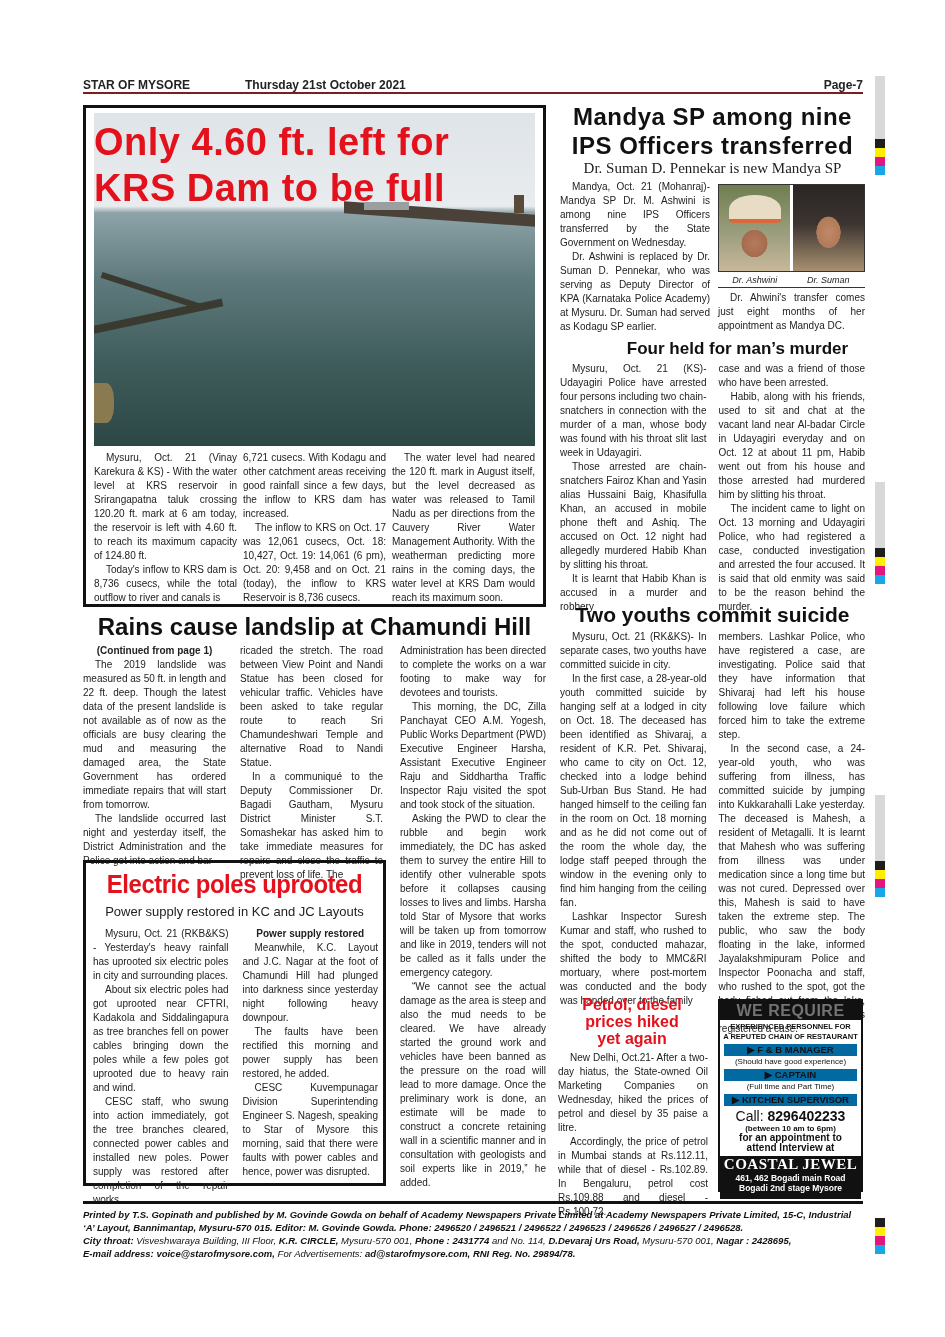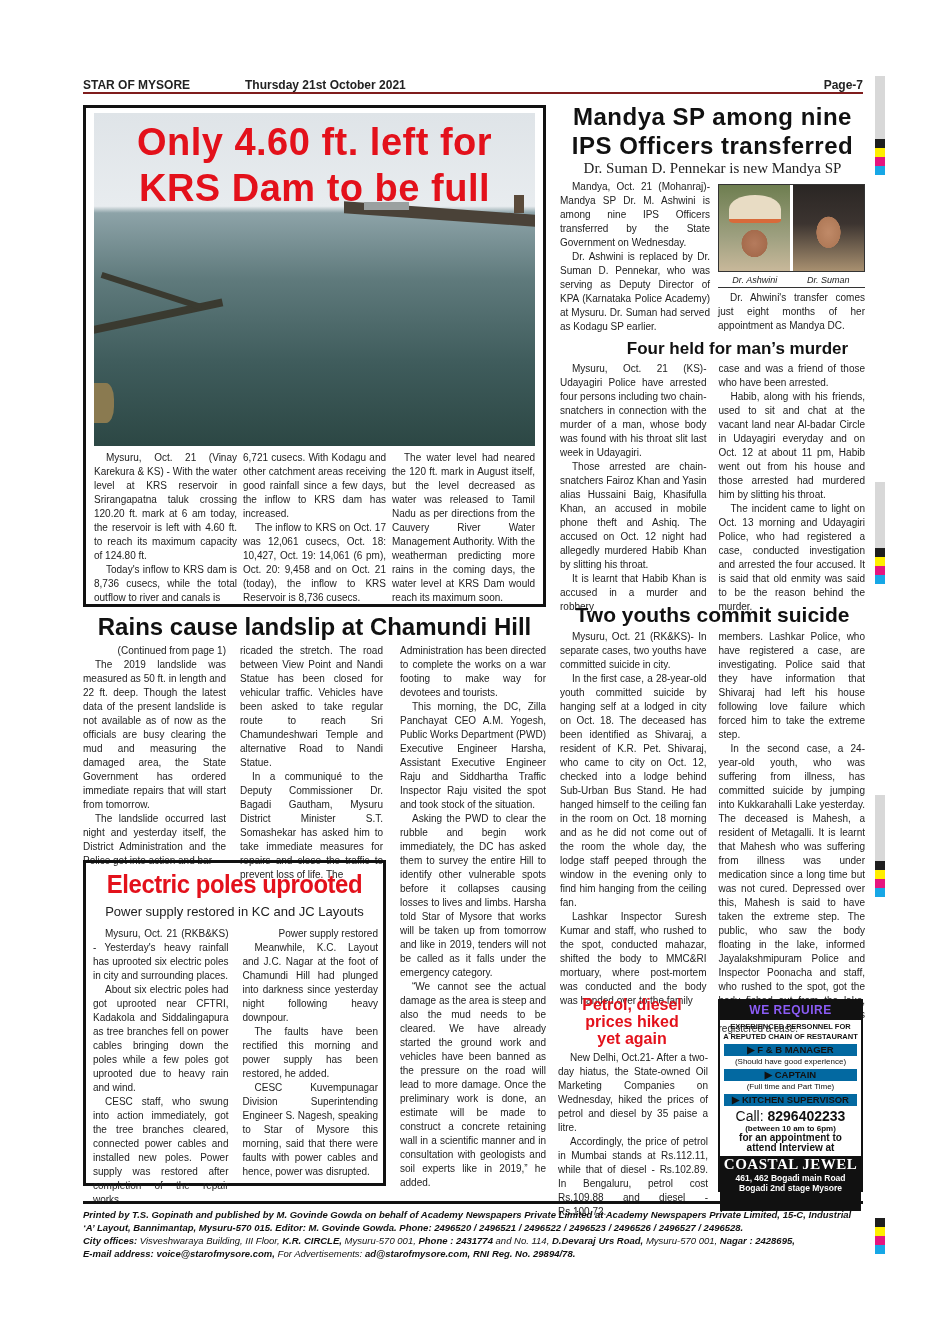--- a/index.html
+++ b/index.html
@@ -12,54 +12,54 @@
 .hdr .pg{position:absolute;right:0;top:2px}
 .krs-box{left:83px;top:105px;width:463px;height:502px;border:3px solid #111}
 .krs-photo{position:absolute;left:8px;top:5px;width:441px;height:333px;overflow:hidden;
  background:linear-gradient(#dfe4e8 0%,#e8ecef 28%,#8da3a8 30%,#5f7a7c 50%,#3f5c5c 75%,#2c4744 100%)}
 .krs-photo .dam{position:absolute;left:250px;top:95px;width:191px;height:12px;background:#4a4238;transform:skewY(4deg)}
 .krs-photo .tower{position:absolute;left:420px;top:82px;width:10px;height:18px;background:#5a4a3a}
 .krs-photo .bld{position:absolute;left:270px;top:89px;width:45px;height:8px;background:#9aa0a0}
 .krs-photo .wall{position:absolute;left:-10px;top:200px;width:140px;height:8px;background:#3a3a30;transform:rotate(-12deg)}
 .krs-photo .wall2{position:absolute;left:5px;top:175px;width:105px;height:6px;background:#3a3a30;transform:rotate(18deg)}
 .krs-photo .rock{position:absolute;left:0;top:270px;width:20px;height:40px;background:#8a7a50;border-radius:0 40% 40% 0}
-.krs-title{position:absolute;left:0;top:6px;width:100%;text-align:center;color:#e3111b;font-weight:bold;font-size:38px;line-height:46px;letter-spacing:0.5px}
+.krs-title{position:absolute;left:0;top:6px;width:100%;color:#e3111b;font-weight:bold;font-size:38px;line-height:46px;letter-spacing:0.5px}
 .cols{position:absolute;display:flex;gap:12px}
 .col{flex:1;font-size:10px;line-height:14px;text-align:justify;color:#222}
 .col p{text-indent:12px}
 .col p.ni{text-indent:0}
-.col .ctr{text-align:right;font-weight:normal;text-indent:0}
+.col .ctr{text-align:center;font-weight:bold;text-indent:0}
 .h-black{font-weight:bold;color:#111;text-align:center;white-space:nowrap}
 .mandya-h1{left:560px;top:103px;width:305px;font-size:24px;line-height:28px;letter-spacing:0.5px}
 .mandya-h2{left:560px;top:132px;width:305px;font-size:24px;line-height:28px;letter-spacing:0.5px}
 .mandya-sub{left:560px;top:160px;width:305px;font-family:"Liberation Serif",serif;font-size:15px;text-align:center;color:#222}
 .photos{left:718px;top:184px;width:147px;height:88px;display:flex;gap:3px;border:1px solid #333}
 .ph{flex:1;position:relative;overflow:hidden}
 .ph1{background:radial-gradient(ellipse 30% 26% at 50% 68%,#b57b5d 0%,#a56b4c 60%,transparent 62%),linear-gradient(#6e7e50 0%,#9ea080 60%,#c8b89a 100%)}
 .ph1:before{content:"";position:absolute;left:10px;top:10px;width:52px;height:24px;background:#e8dcc4;border-radius:50% 50% 10% 10%;border-bottom:4px solid #d86a3a}
 .ph2{background:radial-gradient(ellipse 28% 30% at 50% 55%,#c08a68 0%,#b07a58 60%,transparent 62%),linear-gradient(#2a2624 0%,#3c3430 45%,#a89070 100%)}
 .caps{left:718px;top:275px;width:147px;height:13px;display:flex;border-bottom:1px solid #333;font-size:9px;font-weight:normal;font-style:italic}
 .caps span{flex:1;text-align:center}
 .four-h{left:585px;top:337px;width:305px;font-size:17px;line-height:24px}
 .rains-h{left:83px;top:613px;width:463px;font-size:24px;line-height:28px}
 .two-h{left:560px;top:602px;width:305px;font-size:21px;line-height:26px}
 .elec-box{left:83px;top:860px;width:303px;height:326px;border:3px solid #111}
 .elec-h{position:absolute;left:0;top:5px;width:100%;text-align:center;color:#e3111b;font-weight:bold;font-size:26px;line-height:32px;transform:scaleX(0.92);letter-spacing:-0.5px}
 .elec-sub{position:absolute;left:0;top:41px;width:100%;text-align:center;font-size:13px;color:#222}
 .petrol-h{left:556px;top:996px;width:152px;color:#e3111b;font-weight:bold;font-size:16px;line-height:17px;text-align:center}
 .ad{left:718px;top:999px;width:145px;height:193px;border:2px solid #111;font-size:8px;text-align:center;color:#111}
-.ad .wr{background:#111;color:#8b5cf6;font-weight:bold;font-size:12px;line-height:19px;letter-spacing:0.5px}
+.ad .wr{background:#111;color:#737373;font-weight:bold;font-size:16px;line-height:19px;letter-spacing:0.5px}
 .ad .exp{font-weight:bold;font-size:7.5px;line-height:10px;margin-top:2px}
 .ad .role{background:#0369a1;font-weight:bold;font-size:9.5px;line-height:12px;margin:2px 4px 0 4px}
 .ad .note{font-size:8px;line-height:11px}
 .ad .call{font-size:14px;line-height:16px;margin-top:2px}
 .ad .call b{font-size:14px}
 .ad .hrs{font-size:8px;font-weight:bold;line-height:9px}
 .ad .appt{font-size:10px;font-weight:bold;line-height:10px}
-.ad .co{background:#111;color:#fff;margin-top:3px;padding-bottom:18px}
+.ad .co{background:#111;color:#fff;margin-top:3px;padding-bottom:6px}
 .ad .co .nm{font-family:"Liberation Serif",serif;font-weight:bold;font-size:15px;line-height:17px;letter-spacing:0.5px}
 .ad .co .addr{font-weight:bold;font-size:8.5px;line-height:10px}
 .footer{left:83px;top:1201px;width:780px;border-top:3px solid #111;padding-top:4px;font-size:9.5px;line-height:13px;font-style:italic;color:#111}
 .footer b{font-weight:bold}
 .cbar{left:875px;width:10px}
 .cb-gray{background:#d8d8d8}
 .sw{width:10px;height:9px}
 .k{background:#1e1e1e}.y{background:#ffee00}.m{background:#e5157f}.c{background:#17a7e6}
 </style>
 </head>
@@ -220,21 +220,21 @@
   <div class="co">
     <div class="nm">COASTAL JEWEL</div>
     <div class="addr">461, 462 Bogadi main Road</div>
     <div class="addr">Bogadi 2nd stage Mysore</div>
   </div>
 </div>
 
 <div class="abs footer">
   <b>Printed by T.S. Gopinath and published by M. Govinde Gowda on behalf of Academy Newspapers Private Limited at Academy Newspapers Private Limited, 15-C, Industrial ‘A’ Layout, Bannimantap, Mysuru-570 015.  Editor: M. Govinde Gowda.  Phone: 2496520 / 2496521 / 2496522 / 2496523 / 2496526 / 2496527 / 2496528.</b>
   <div>
-    <b>City offices:</b><span> Visveshwaraya Building, III Floor, </span><b>K.R. CIRCLE,</b><span> Mysuru-570 001, </span><b>Phone : 2431774</b><span> and No. 114, </span><b>D.Devaraj Urs Road,</b><span> Mysuru-570 001, </span><b>Nagar : 2428695,</b>
+    <b>City throat:</b><span> Visveshwaraya Building, III Floor, </span><b>K.R. CIRCLE,</b><span> Mysuru-570 001, </span><b>Phone : 2431774</b><span> and No. 114, </span><b>D.Devaraj Urs Road,</b><span> Mysuru-570 001, </span><b>Nagar : 2428695,</b>
   </div>
   <div>
     <b>E-mail address: voice@starofmysore.com,</b><span> For Advertisements: </span><b>ad@starofmysore.com, RNI Reg. No. 29894/78.</b>
   </div>
 </div>
 
 <div class="abs cbar" style="top:76px">
   <div class="cb-gray" style="height:63px"></div>
   <div class="sw k"></div>
   <div class="sw y"></div>

